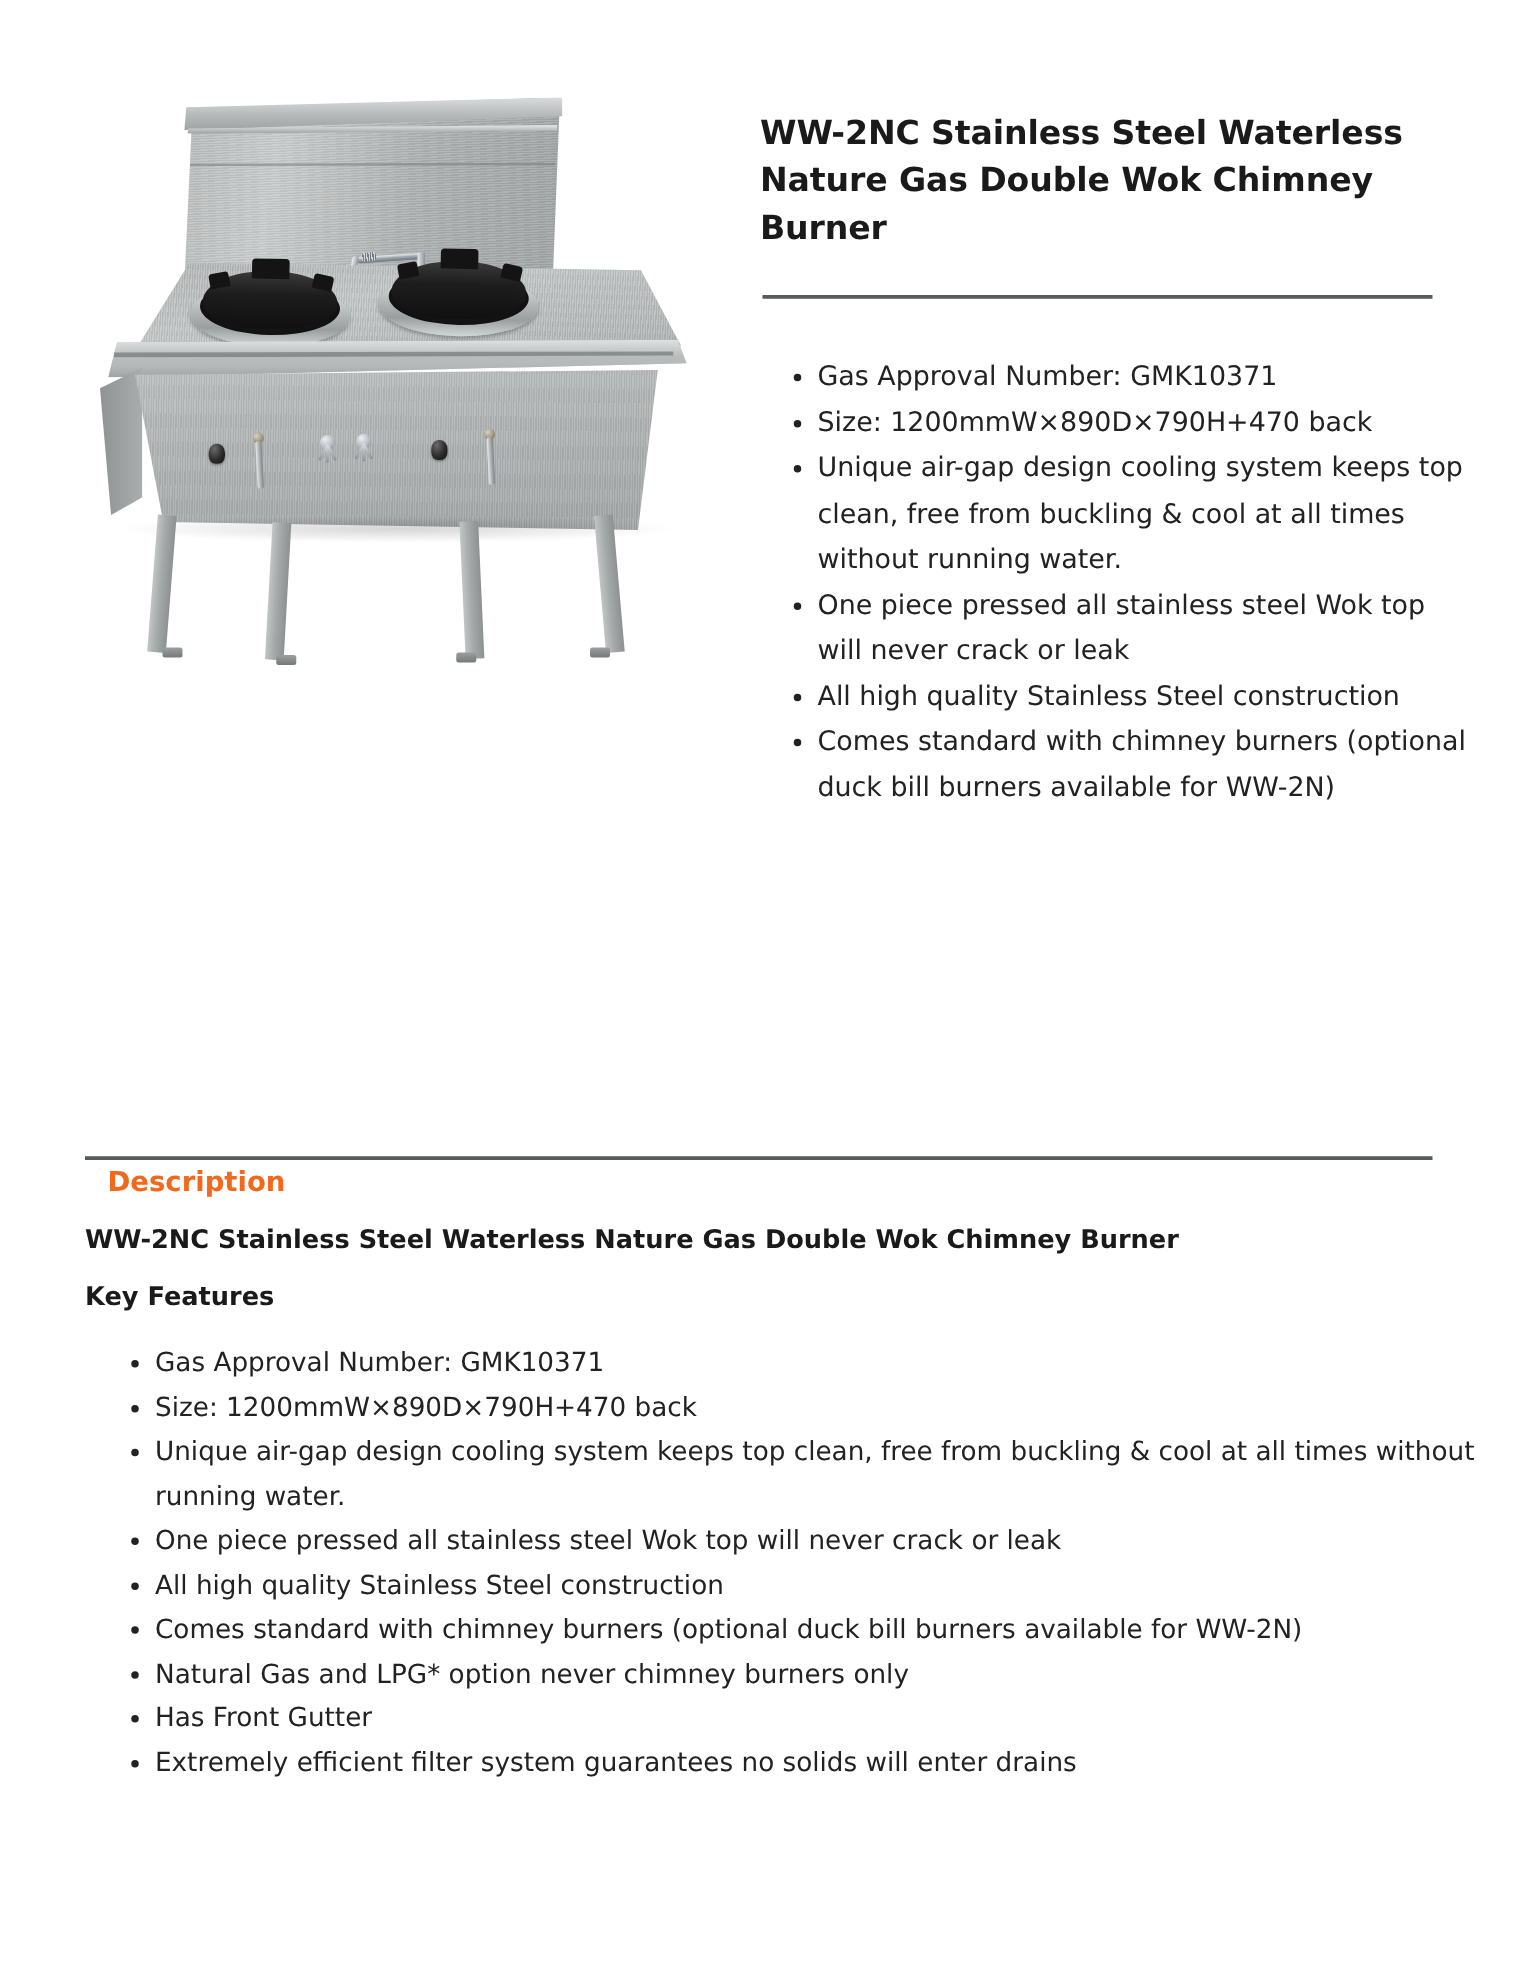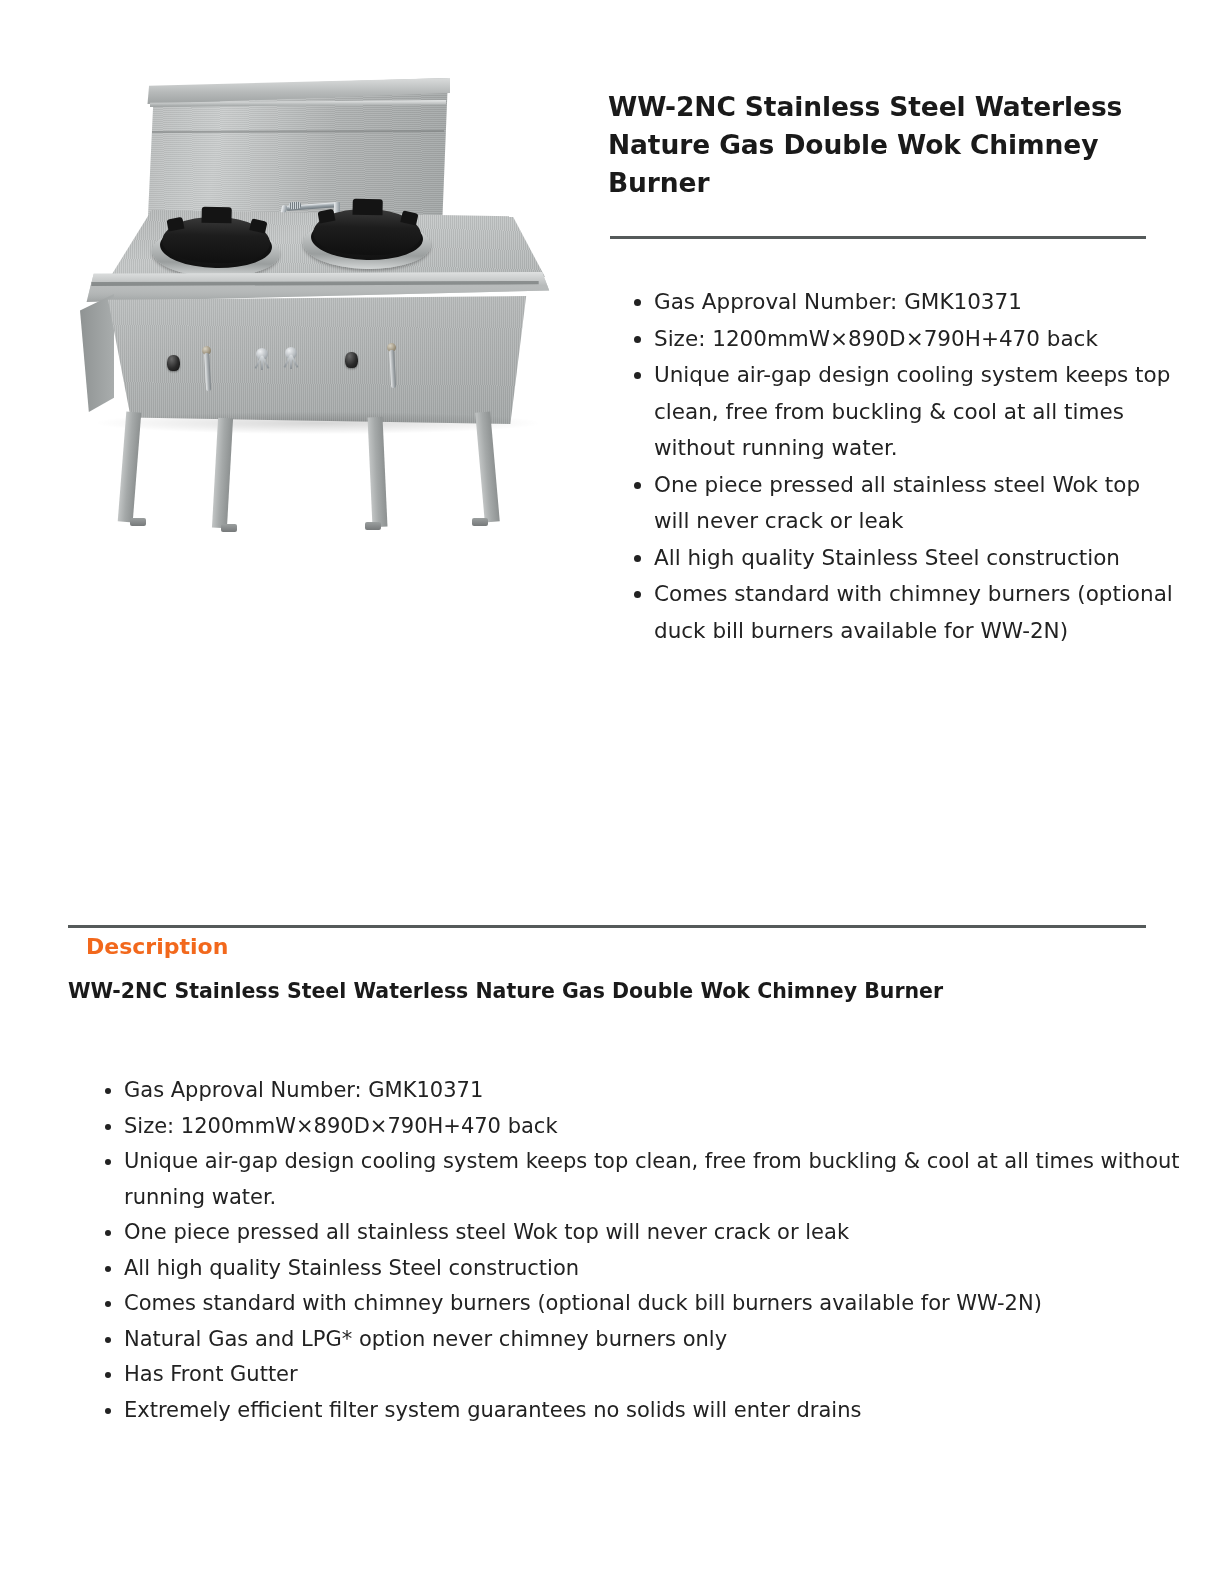--- a/index.html
+++ b/index.html
@@ -488,20 +488,21 @@
   </ul>
 
 </div>
 
 <h2 class="desc-heading">Description</h2>
 
 <hr class="rule rule-desc">
 
 <div class="desc-subtitle">
   <div>WW-2NC Stainless Steel Waterless Nature Gas Double Wok Chimney Burner</div>
+  <div>Key Features</div>
 </div>
 
 <ul class="desc-list">
   <li>Gas Approval Number: GMK10371</li>
   <li>Size: 1200mmW×890D×790H+470 back</li>
   <li>Unique air-gap design cooling system keeps top clean, free from buckling &amp; cool at all times without running water.</li>
   <li>One piece pressed all stainless steel Wok top will never crack or leak</li>
   <li>All high quality Stainless Steel construction</li>
   <li>Comes standard with chimney burners (optional duck bill burners available for WW-2N)</li>
   <li>Natural Gas and LPG* option never chimney burners only</li>

